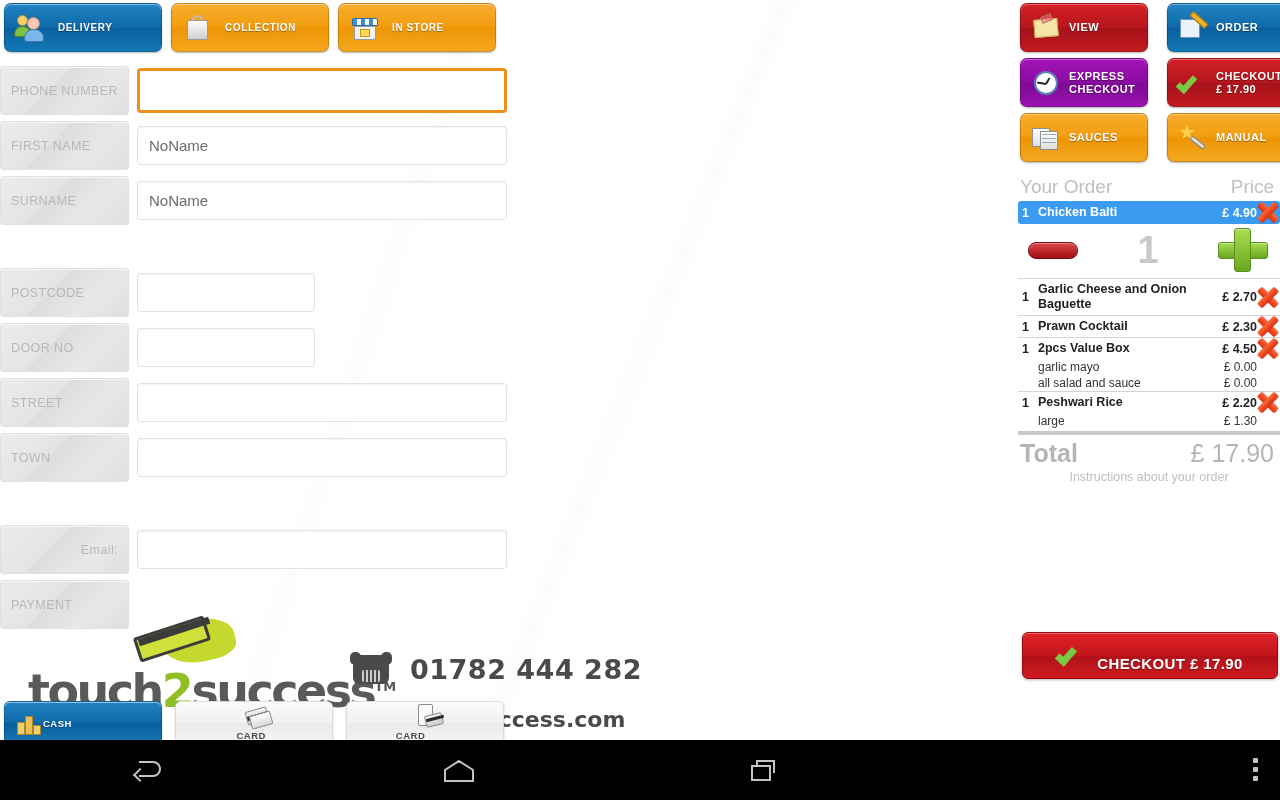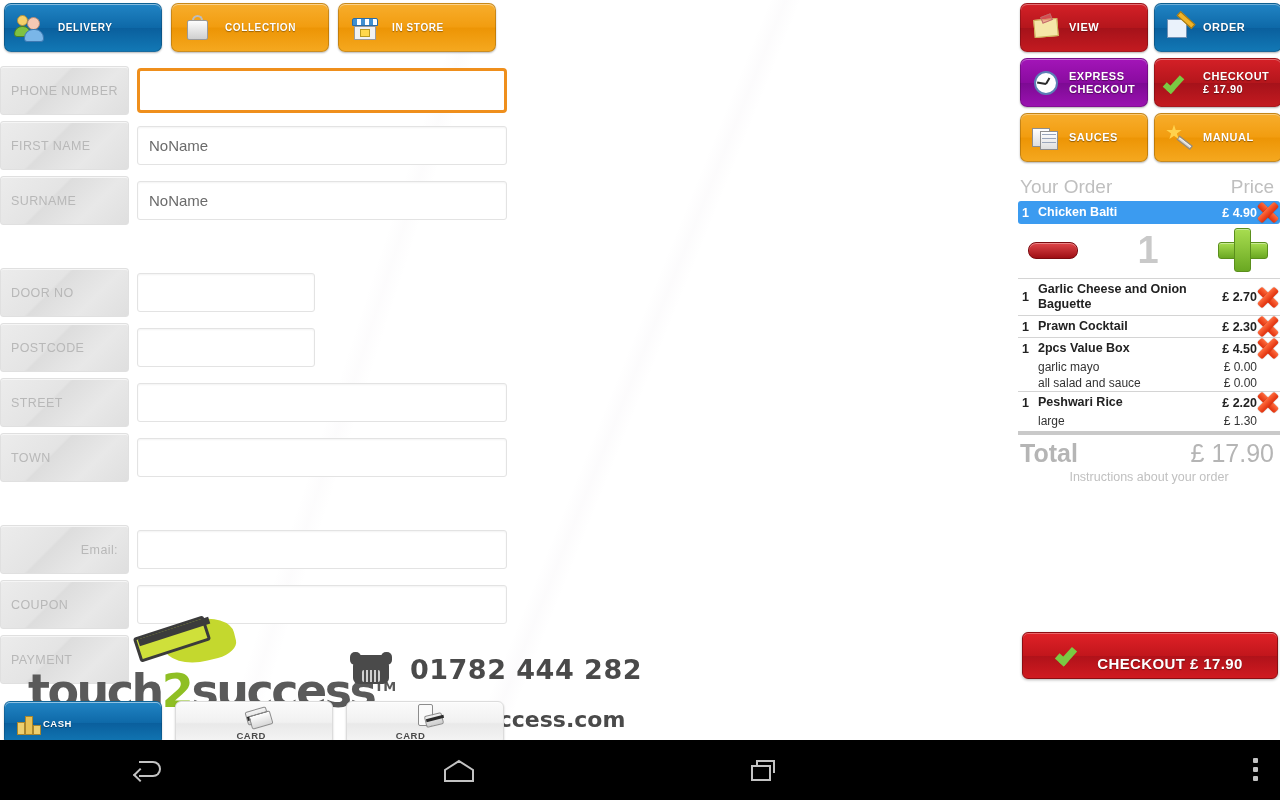--- a/index.html
+++ b/index.html
@@ -134,21 +134,21 @@
   .ic-card .c1s { position:absolute; left:2px; top:12px; width:22px; height:4px; background:#2b2b2b; transform:rotate(-16deg);}
   .ic-card .c2 { position:absolute; left:5px; top:11px; width:22px; height:14px; background:linear-gradient(180deg,#ffffff,#d8d8d8);
      border:1px solid #8c8c8c; border-radius:2px; transform:rotate(-16deg);}
   .ic-phonecard .ph { position:absolute; left:2px; top:2px; width:15px; height:22px; background:#fafafa; border:1px solid #8c8c8c; border-radius:2px;}
   .ic-phonecard .cc { position:absolute; left:9px; top:12px; width:18px; height:12px; background:linear-gradient(180deg,#f2f2f2,#cdcdcd);
      border:1px solid #8c8c8c; border-radius:2px; transform:rotate(-14deg);}
   .ic-phonecard .ccs { position:absolute; left:10px; top:15px; width:18px; height:3px; background:#2b2b2b; transform:rotate(-14deg);}
 
   
   .rpanel { position:absolute; left:1018px; top:0; width:262px; height:740px; }
-  .rgrid { display:grid; grid-template-columns:128px 128px; gap:6px 6px; padding:3px 2px 0 2px; }
+  .rgrid { display:grid; grid-template-columns:128px 128px; gap:6px 19px; padding:3px 2px 0 2px; }
   .rbtn {
     height:49px; border-radius:7px; display:flex; align-items:center; justify-content:flex-start;
     gap:9px; padding-left:11px; cursor:pointer;
     border:1px solid rgba(0,0,0,.2);
     box-shadow: inset 0 1px 0 rgba(255,255,255,.35), 0 1px 2px rgba(0,0,0,.3);
   }
   .rbtn .rlabel { color:#fff; font-size:11px; font-weight:bold; letter-spacing:.5px; line-height:13px;
     text-shadow:0 1px 1px rgba(0,0,0,.4);}
   .rbtn.red { background: linear-gradient(180deg,#d42027 0%,#b5161c 50%,#a5121a 51%,#c31a20 100%);}
   .rbtn.blue2 { background: linear-gradient(180deg,#2184c4 0%,#0e69a8 50%,#0a5f9d 51%,#1278b5 100%);}
@@ -288,44 +288,40 @@
       <div class="finput">NoName</div>
     </div>
     <div class="frow">
       <div class="flabel">SURNAME</div>
       <div class="finput">NoName</div>
     </div>
 
     <div class="spacer-row"></div>
 
     <div class="frow">
+      <div class="flabel">POSTCODE</div>
+      <div class="finput short"></div>
+    </div>
+    <div class="frow">
       <div class="flabel">DOOR NO</div>
       <div class="finput short"></div>
     </div>
     <div class="frow">
-      <div class="flabel">POSTCODE</div>
-      <div class="finput short"></div>
-    </div>
-    <div class="frow">
       <div class="flabel">STREET</div>
       <div class="finput"></div>
     </div>
     <div class="frow">
       <div class="flabel">TOWN</div>
       <div class="finput"></div>
     </div>
 
     <div class="spacer-row"></div>
 
     <div class="frow">
       <div class="flabel rightal">Email:</div>
-      <div class="finput"></div>
-    </div>
-    <div class="frow">
-      <div class="flabel">COUPON</div>
       <div class="finput"></div>
     </div>
     <div class="frow">
       <div class="flabel">PAYMENT</div>
     </div>
   </div>
 
   <div class="brand">
     <div class="card-art">
       <i class="hand"></i>

